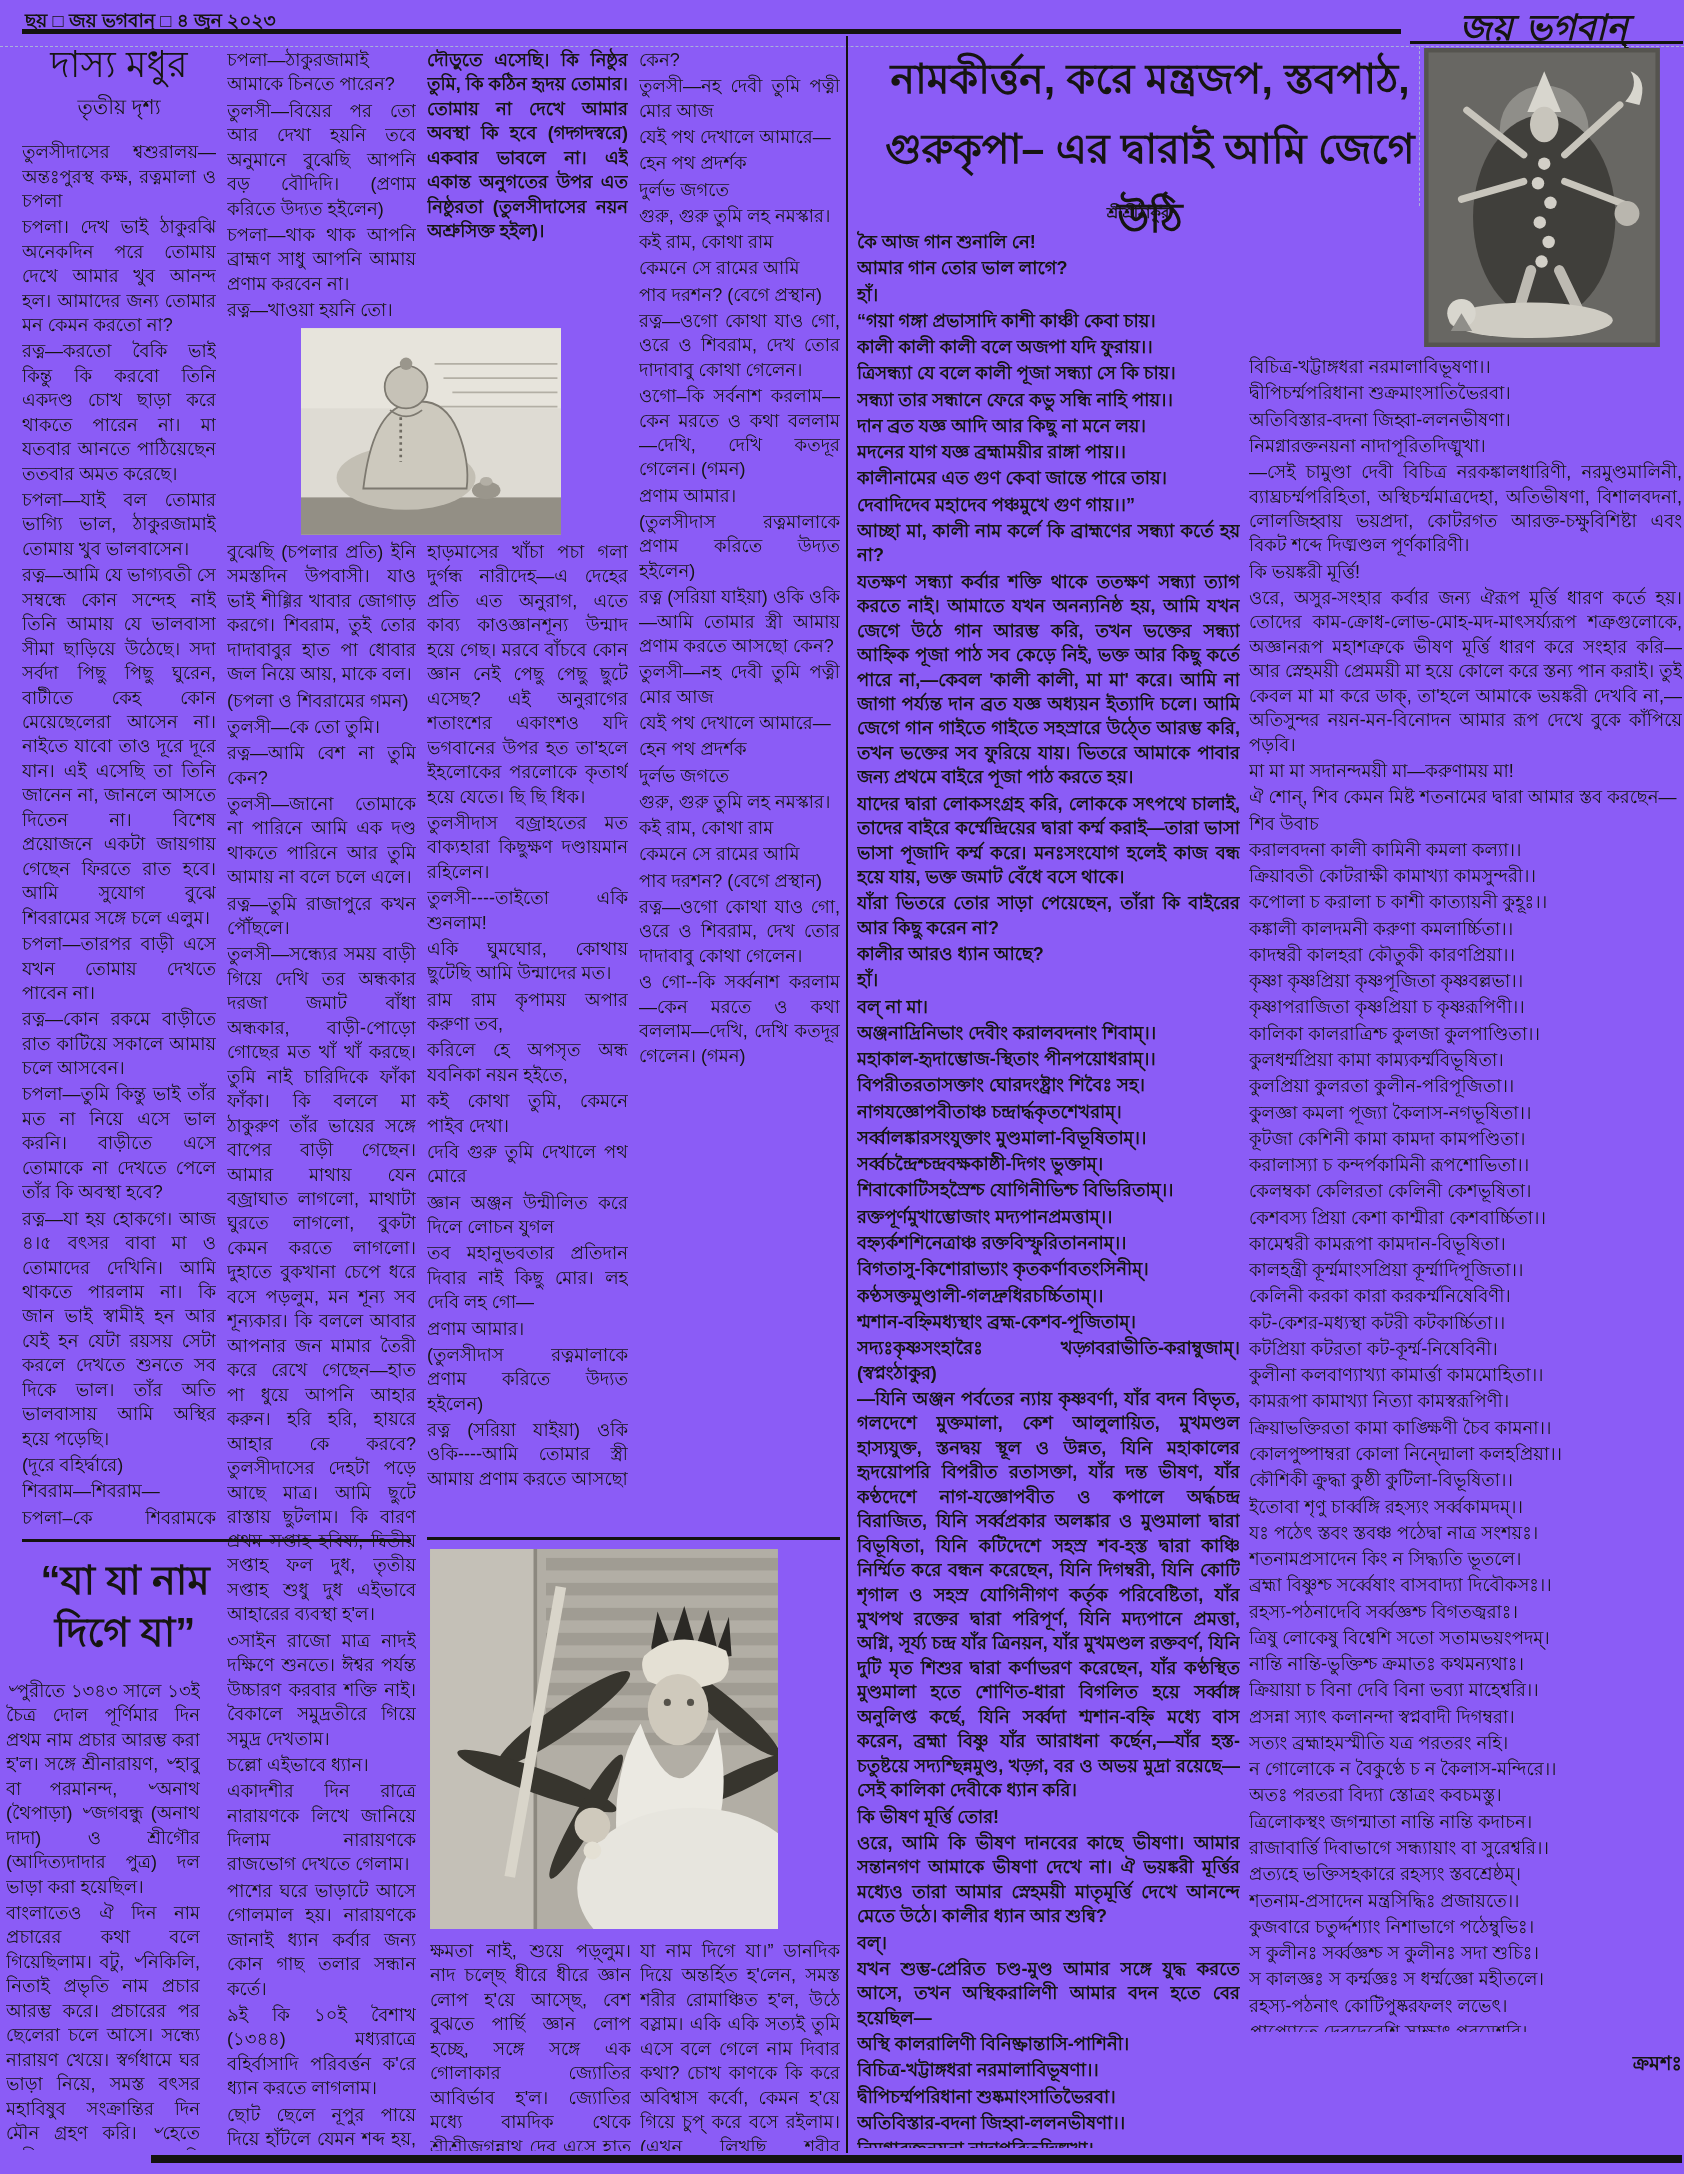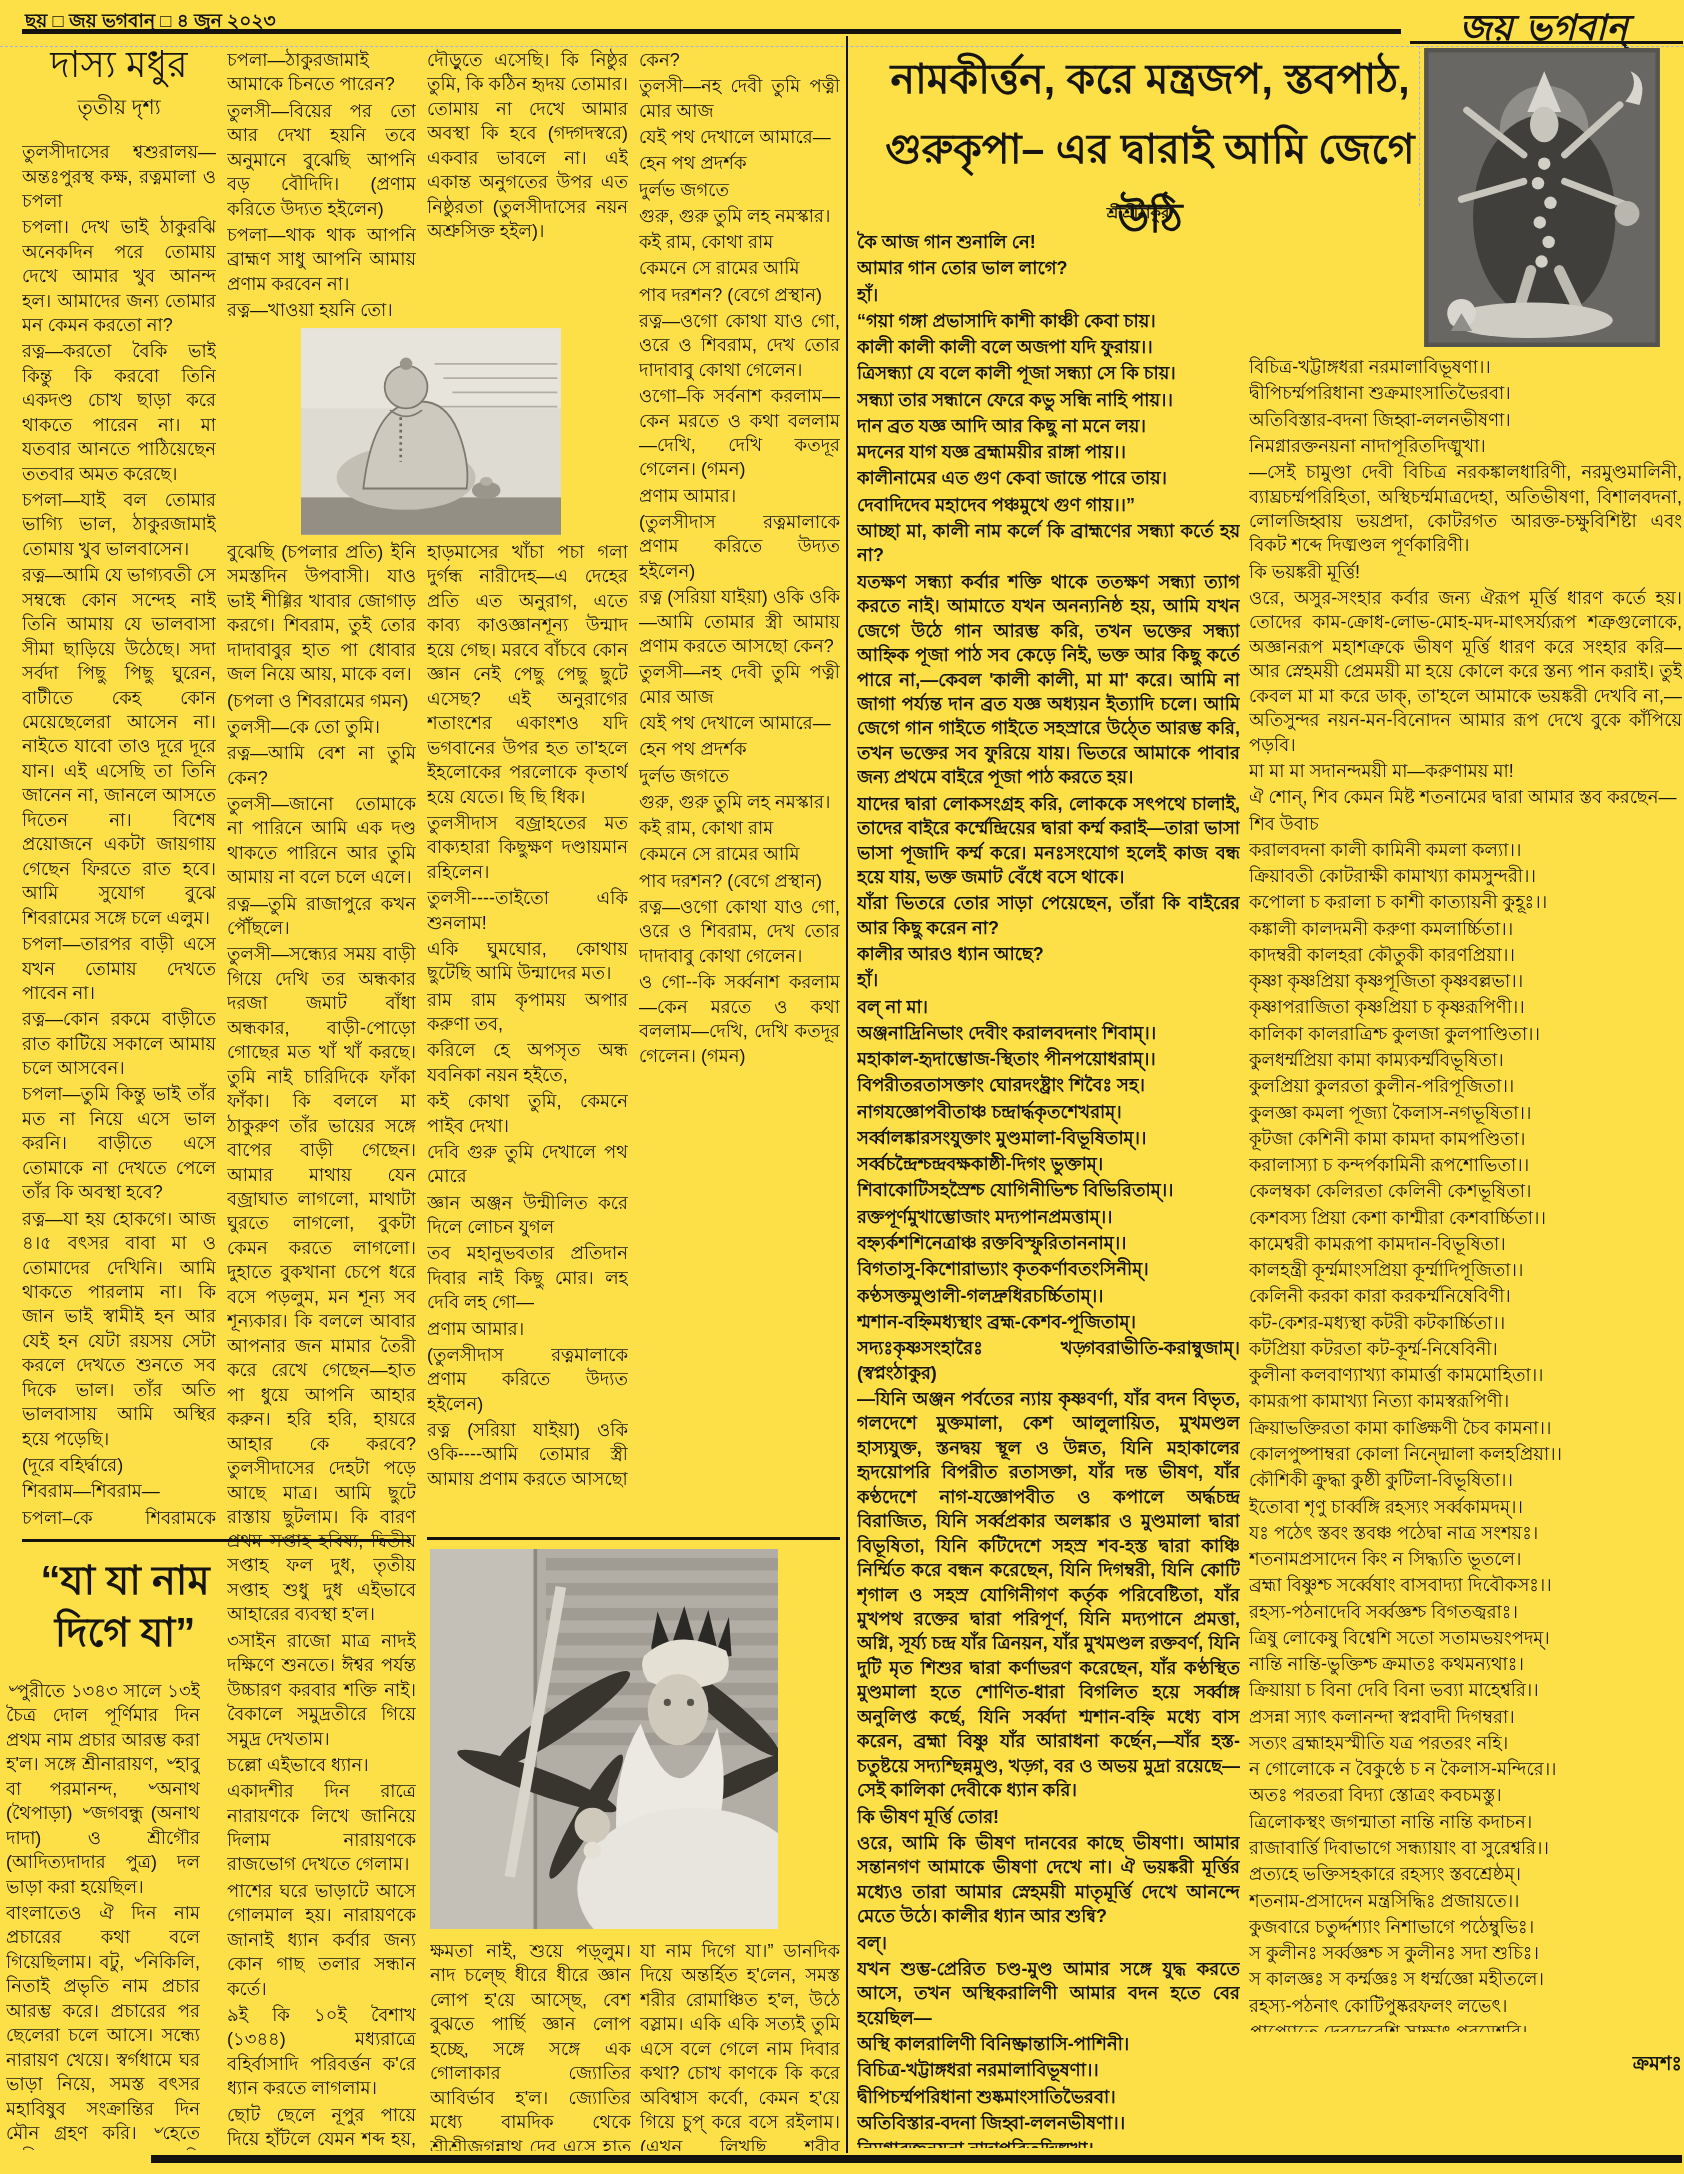--- a/index.html
+++ b/index.html
@@ -1,31 +1,31 @@
 <!DOCTYPE html>
 <html style="font-size:14.3px"><head>
 <meta charset="utf-8">
 <style>
   html,body{margin:0;padding:0;background:#e8e6e0;}
-  #page{position:relative;width:1684px;height:2174px;background:#fde047;font-family:"Liberation Sans","DejaVu Sans",sans-serif;color:#161512;overflow:hidden;}
+  #page{position:relative;width:1684px;height:2174px;background:#8b5cf6;font-family:"Liberation Sans","DejaVu Sans",sans-serif;color:#161512;overflow:hidden;}
   .rule{position:absolute;background:#141310;}
   .dashed-h{position:absolute;border-top:1.8px dashed #a9b0da;height:0;}
   .dashed-v{position:absolute;border-left:1.8px dashed #a9b0da;width:0;}
   .col{position:absolute;overflow:hidden;text-align:justify;font-size:18px;line-height:1.36;}
   .col p{margin:0 0 1.8px 0;}
   
   #folio{position:absolute;left:25px;top:7.1px;font-size:18.7px;font-weight:bold;}
   #masthead{position:absolute;left:1410px;top:0px;width:267px;text-align:center;font-size:36px;font-weight:bold;font-style:italic;font-family:"DejaVu Serif","Liberation Serif",serif;}
   
   #s1-title{font-size:37px;font-weight:normal;text-align:center;margin:1.8px 0 7.1px 0;line-height:1.1;}
   #s1-sub{font-size:20.5px;text-align:center;margin:0 0 19.6px 0;font-weight:normal;}
   #s1c1{left:22px;top:43px;width:194px;height:1490px;}
   #s1c2a{left:227px;top:48px;width:189px;height:276px;}
   #s1c2b{left:227px;top:540px;width:189px;height:994px;}
-  #s1c3a{left:427px;top:48px;width:201px;height:276px;}
+  #s1c3a{left:427px;top:48px;width:201px;height:276px;font-weight:bold;}
   #s1c3b{left:427px;top:540px;width:201px;height:994px;}
   #s1c4{left:639px;top:48px;width:201px;height:1486px;}
   
   #s2head{position:absolute;left:28px;top:1554px;width:194px;text-align:center;font-weight:bold;font-size:40px;line-height:1.3;}
   #s2c1{left:6px;top:1679px;width:194px;height:471px;}
   #s2c2{left:227px;top:1529px;width:189px;height:620px;}
   #s2bl{left:430px;top:1939px;width:201px;height:212px;}
   #s2br{left:640px;top:1939px;width:200px;height:212px;}
   
   #headline{position:absolute;left:864px;top:45px;width:572px;text-align:center;font-weight:bold;font-size:41px;line-height:1.7;}

